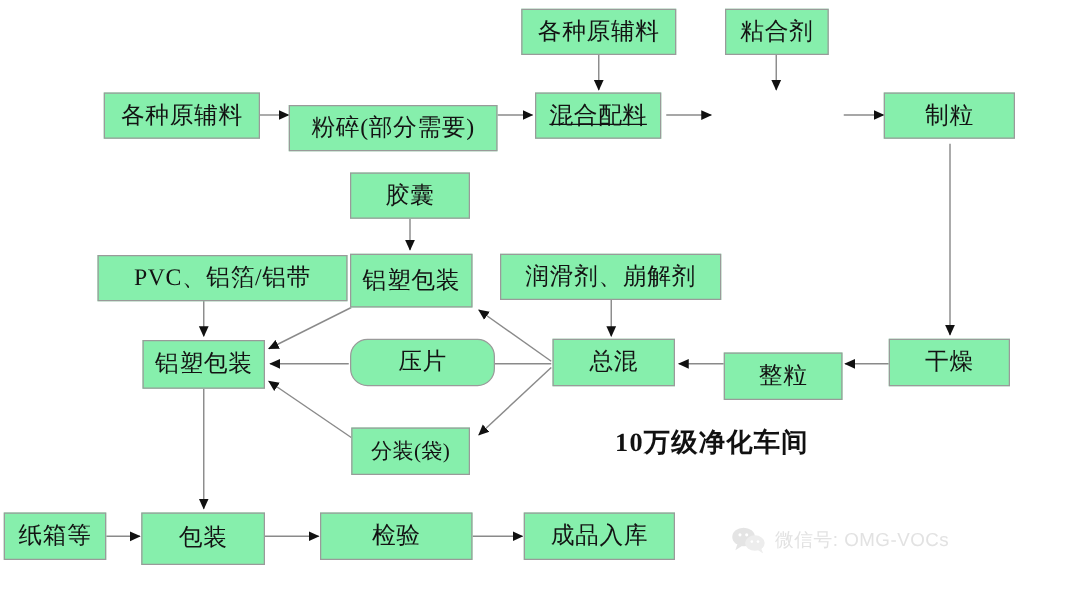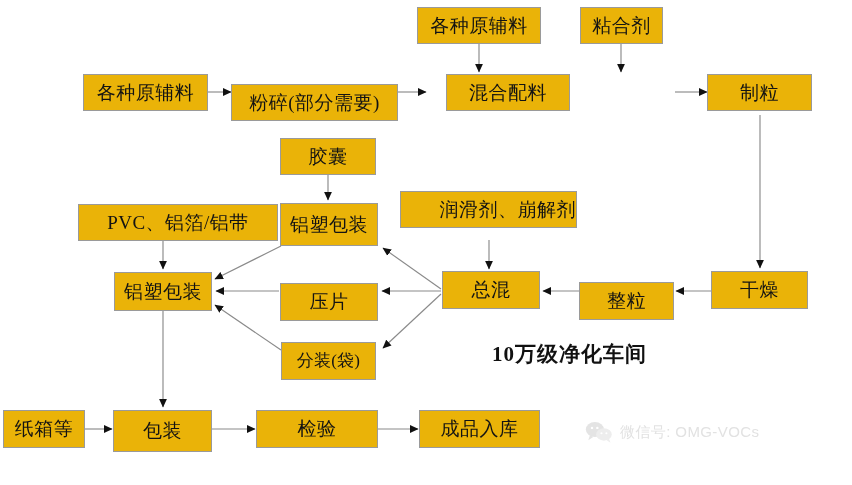--- a/index.html
+++ b/index.html
@@ -16,21 +16,21 @@
   }
   #svg-layer{
     position:absolute;
     left:0; top:0;
     width:852px; height:485px;
     pointer-events:none;
   }
   .node{
     position:absolute;
     box-sizing:border-box;
-    background:#eab308;
+    background:#86efac;
     border:1px solid #9a9a9a;
     display:flex;
     align-items:center;
     justify-content:center;
     text-align:center;
     color:#131313;
     font-size:19px;
     line-height:1.05;
     letter-spacing:0.5px;
     white-space:nowrap;
@@ -120,54 +120,54 @@
   </div>
 
   <div class="node" style="left:417px;top:7px;width:124px;height:37px;">
     <span>各种原辅料</span>
   </div>
 
   <div class="node" style="left:580px;top:7px;width:83px;height:37px;">
     <span>粘合剂</span>
   </div>
 
-  <div class="node" style="left:446px;top:74px;width:124px;height:37px;">
+  <div class="node" style="left:428px;top:74px;width:101px;height:37px;text-decoration:underline;">
     <span>混合配料</span>
   </div>
 
 
   <div class="node" style="left:707px;top:74px;width:105px;height:37px;">
     <span>制粒</span>
   </div>
 
   <div class="node" style="left:711px;top:271px;width:97px;height:38px;">
     <span>干燥</span>
   </div>
 
   <div class="node" style="left:579px;top:271px;width:95px;height:38px;margin-top:11px;">
     <span>整粒</span>
   </div>
 
-  <div class="node" style="left:400px;top:191px;width:177px;height:37px;justify-content:flex-end;">
+  <div class="node" style="left:400px;top:203px;width:177px;height:37px;">
     <span>润滑剂、崩解剂</span>
   </div>
 
   <div class="node" style="left:442px;top:271px;width:98px;height:38px;">
     <span>总混</span>
   </div>
 
   <div class="node" style="left:280px;top:138px;width:96px;height:37px;">
     <span>胶囊</span>
   </div>
 
   <div class="node" style="left:280px;top:203px;width:98px;height:43px;">
     <span>铝塑包装</span>
   </div>
 
-  <div class="node" style="left:280px;top:283px;width:98px;height:38px;">
+  <div class="node" style="left:280px;top:271px;width:116px;height:38px;border-radius:14px;">
     <span>压片</span>
   </div>
 
   <div class="node small" style="left:281px;top:342px;width:95px;height:38px;">
     <span>分装(袋)</span>
   </div>
 
   <div class="node" style="left:78px;top:204px;width:200px;height:37px;">
     <span>PVC、铝箔/铝带</span>
   </div>

